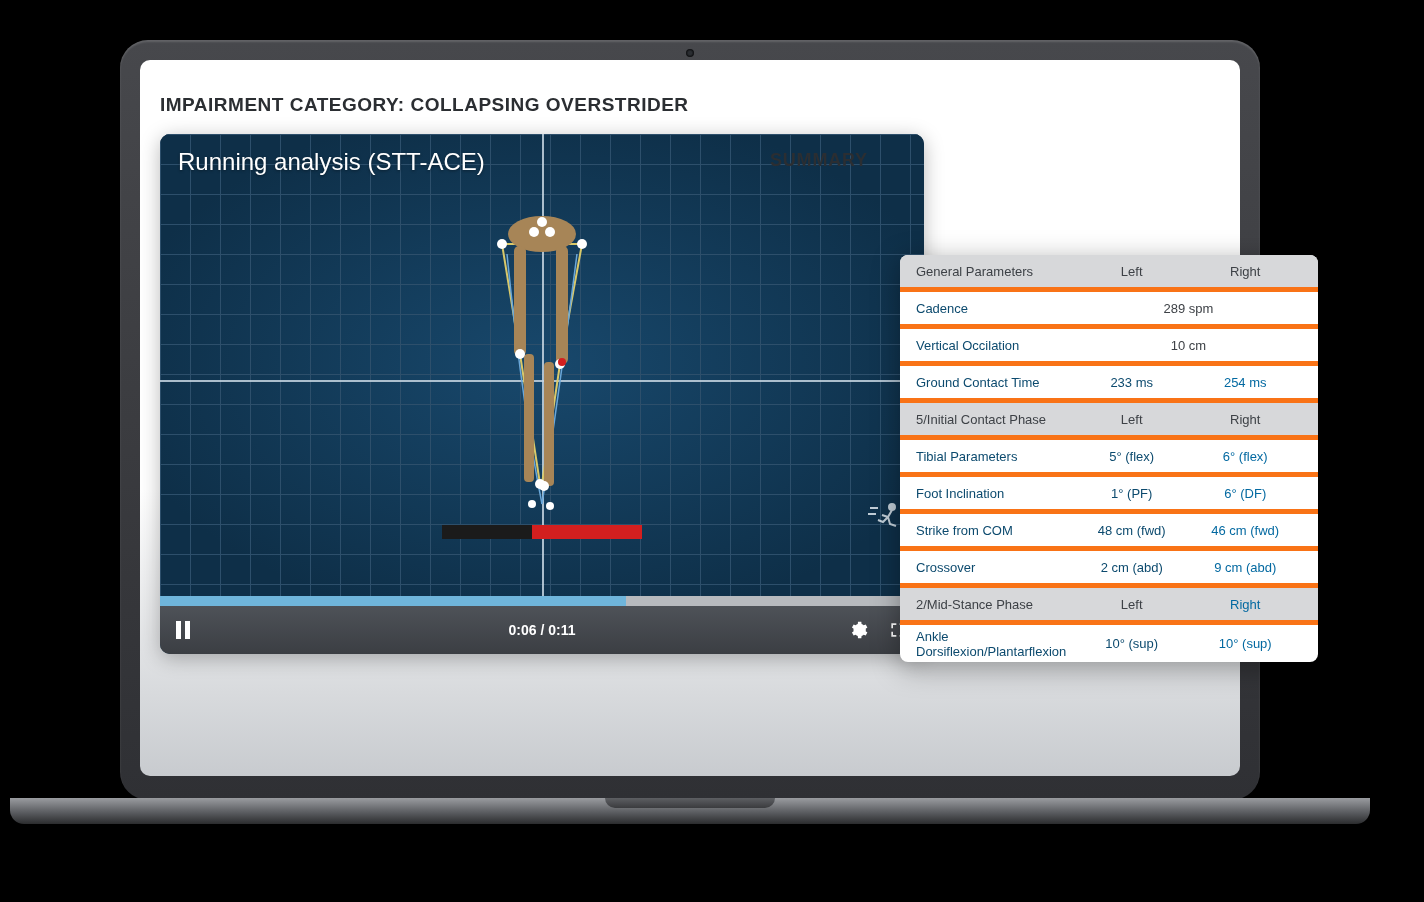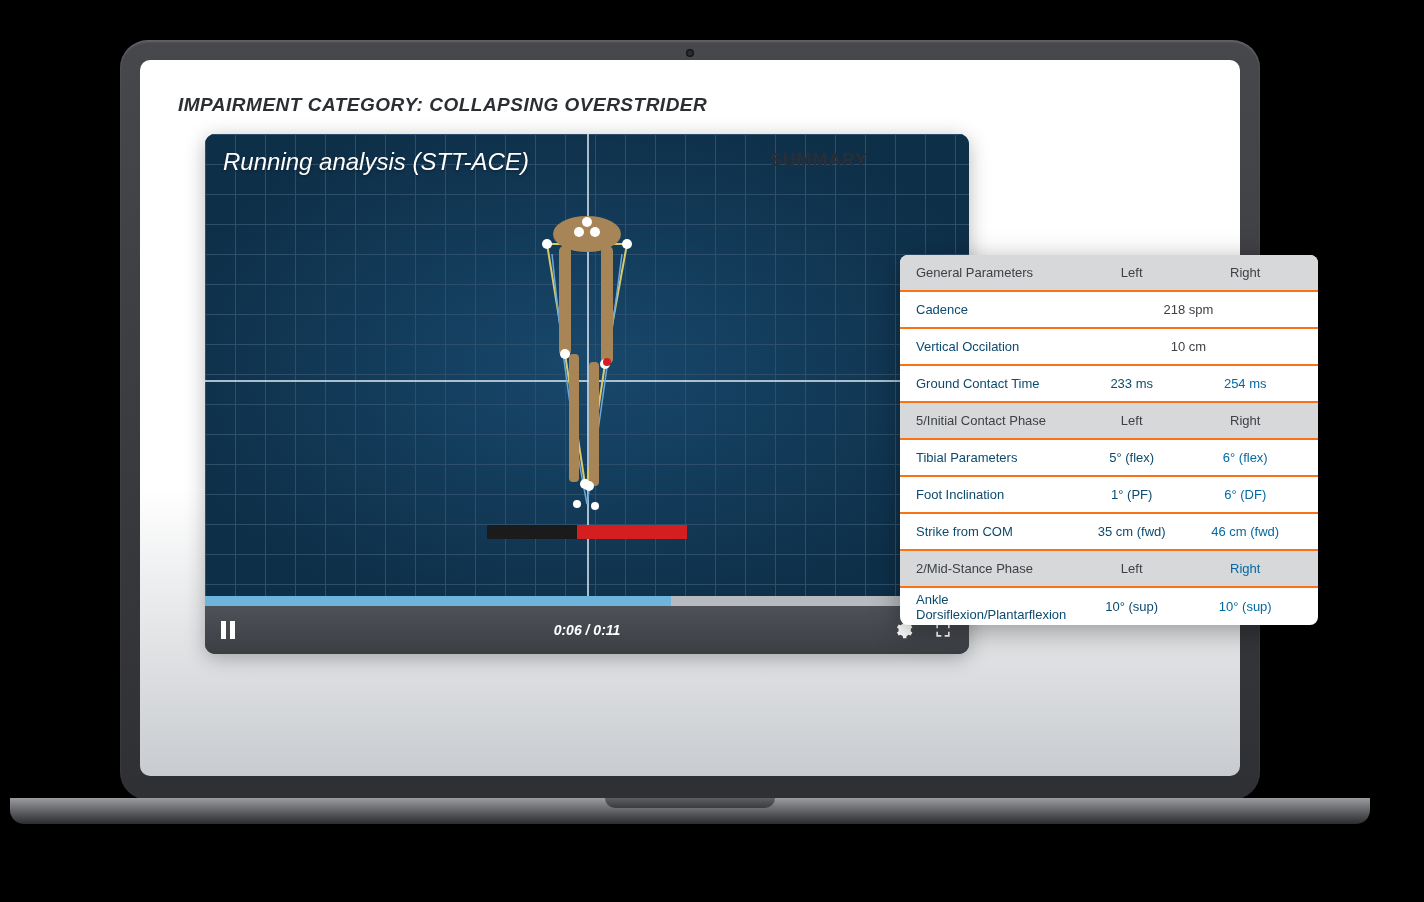--- a/index.html
+++ b/index.html
@@ -32,22 +32,21 @@
     top: 9px; left: 50%; transform: translateX(-50%);
     width: 8px; height: 8px; border-radius: 50%;
     background: radial-gradient(circle,#2a2d31 30%,#0c0d0f 70%);
   }
   .screen {
     width: 100%; height: 100%;
     background: linear-gradient(180deg,#fff 0%,#fff 60%,#c8cbcf 100%);
     border-radius: 10px;
     overflow: hidden;
     position: relative;
-    padding: 34px 38px;
-    font-style: italic;
+    padding: 34px 20px;
   }
   .laptop-base {
     position: absolute;
     left: 0; right: 0; margin: auto;
     bottom: -24px;
     width: 1360px;
     left: -110px;
     height: 26px;
     background: linear-gradient(180deg,#9a9ca0,#5b5d61 55%,#2b2c2e);
     border-radius: 0 0 14px 14px;
@@ -68,21 +67,20 @@
     margin-bottom: 18px;
   }
   .video-card {
     width: 764px;
     height: 520px;
     border-radius: 10px;
     overflow: hidden;
     box-shadow: 0 4px 20px rgba(0,0,0,.28);
     position: relative;
     background: #12344e;
-    margin-left: 27px;
   }
   .video-area {
     position: relative;
     width: 100%; height: 465px;
     background:
       linear-gradient(#2d4f6b 1px, transparent 1px) 0 0/30px 30px,
       linear-gradient(90deg,#2d4f6b 1px, transparent 1px) 0 0/30px 30px,
       radial-gradient(ellipse at 50% 50%, #18486c, #0e2f48 80%);
     overflow: hidden;
   }
@@ -127,21 +125,21 @@
     top: 255px;
     width: 418px;
     background:#fff;
     border-radius:8px;
     box-shadow:0 6px 28px rgba(0,0,0,.35);
     overflow:hidden;
     font-size:13px;
     color:#3d4146;
     z-index: 30;
   }
-  .row { display:flex; align-items:center; height:37px; padding:0 16px; border-bottom:2px solid #f97316; }
+  .row { display:flex; align-items:center; height:37px; padding:0 16px; border-bottom:5px solid #f97316; }
   .row.section { background:#d7d8da; font-weight:500; }
   .col-name { flex:1.4; }
   .col-left, .col-right { flex:1; text-align:center; }
   .link { color:#0c4a6e; }
   .teal { color:#0c4a6e; }
   .red  { color:#0369a1; }
   .row.last { border-bottom:none; }
 </style>
 </head>
 <body>
@@ -247,21 +245,21 @@
 <div class="summary-title">SUMMARY</div>
 
 <div class="summary-card" id="summary-card">
     <div class="row section">
       <div class="col-name">General Parameters</div>
       <div class="col-left ">Left</div>
       <div class="col-right ">Right</div>
     </div>
     <div class="row">
       <div class="col-name link">Cadence</div>
-      <div class="col-left" style="flex:2;text-align:center">218 spm</div>
+      <div class="col-left" style="flex:2;text-align:center">289 spm</div>
     </div>
     <div class="row">
       <div class="col-name link">Vertical Occilation</div>
       <div class="col-left" style="flex:2;text-align:center">10 cm</div>
     </div>
     <div class="row">
       <div class="col-name link">Ground Contact Time</div>
       <div class="col-left teal">233 ms</div>
       <div class="col-right red">254 ms</div>
     </div>
@@ -275,22 +273,27 @@
       <div class="col-left teal">5° (flex)</div>
       <div class="col-right red">6° (flex)</div>
     </div>
     <div class="row">
       <div class="col-name link">Foot Inclination</div>
       <div class="col-left teal">1° (PF)</div>
       <div class="col-right red">6° (DF)</div>
     </div>
     <div class="row">
       <div class="col-name link">Strike from COM</div>
-      <div class="col-left teal">35 cm (fwd)</div>
+      <div class="col-left teal">48 cm (fwd)</div>
       <div class="col-right red">46 cm (fwd)</div>
+    </div>
+    <div class="row">
+      <div class="col-name link">Crossover</div>
+      <div class="col-left teal">2 cm (abd)</div>
+      <div class="col-right red">9 cm (abd)</div>
     </div>
     <div class="row section">
       <div class="col-name">2/Mid-Stance Phase</div>
       <div class="col-left ">Left</div>
       <div class="col-right red">Right</div>
     </div>
     <div class="row last">
       <div class="col-name link">Ankle Dorsiflexion/Plantarflexion</div>
       <div class="col-left teal">10° (sup)</div>
       <div class="col-right red">10° (sup)</div>

